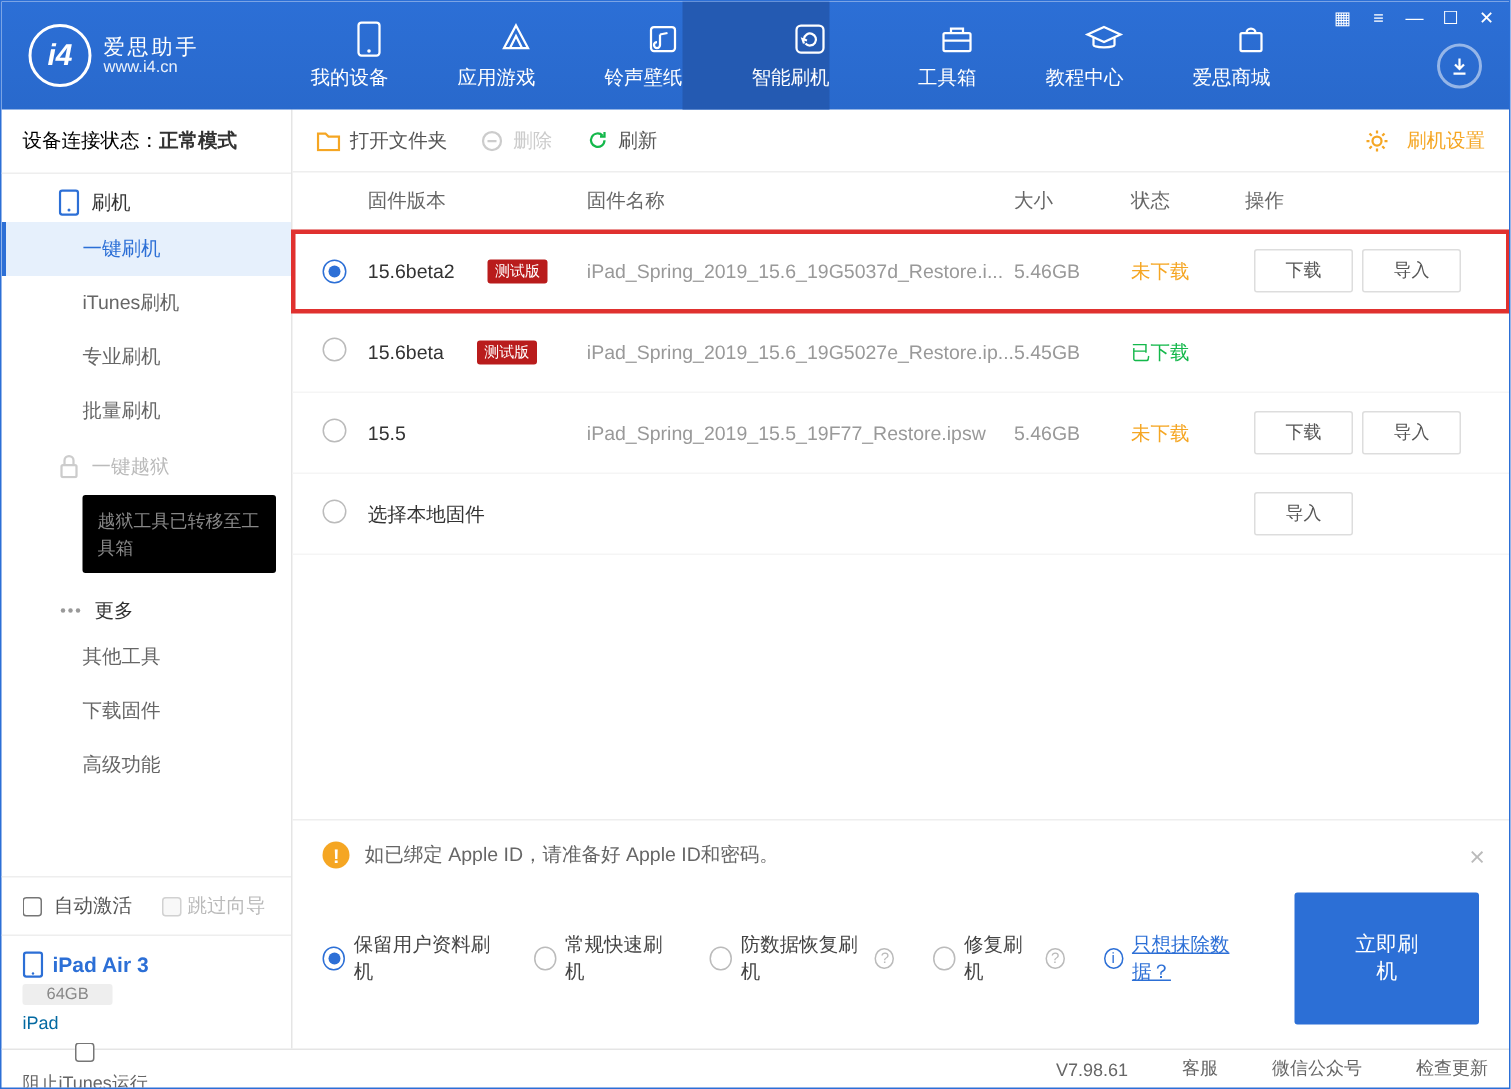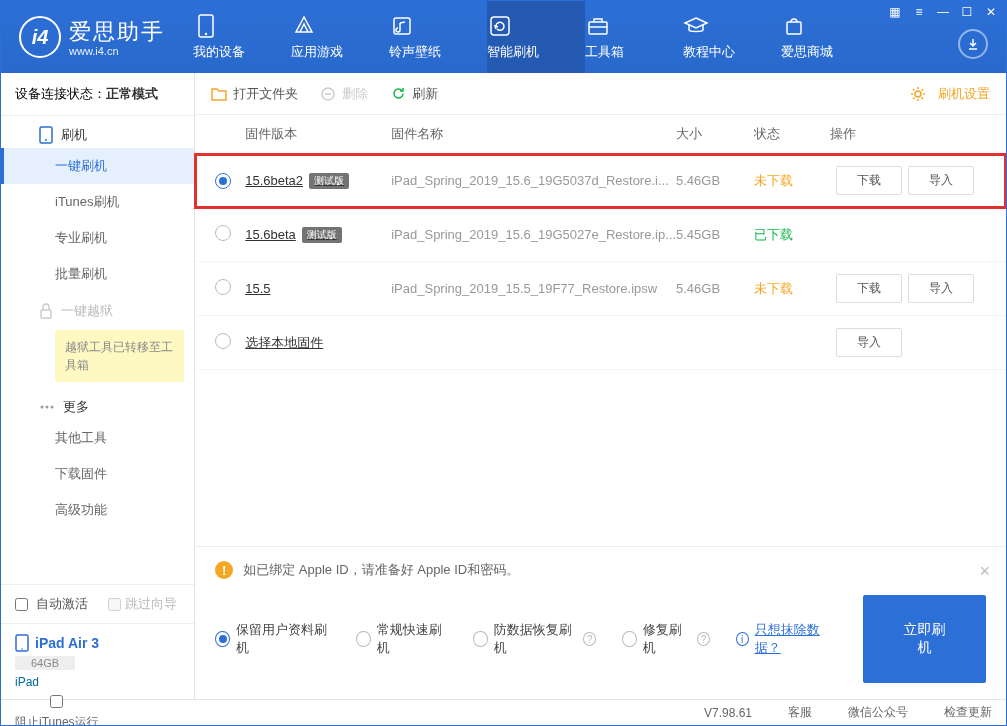--- a/index.html
+++ b/index.html
@@ -1,44 +1,44 @@
 <!DOCTYPE html>
 <html><head>
   <meta charset="utf-8">
   <style>
     * { margin: 0; padding: 0; box-sizing: border-box; font-family: "Microsoft YaHei", Arial, sans-serif; }
     body { width: 1007px; height: 726px; background: #fff; border: 1px solid #2c6fd6; overflow: hidden; }
     
     .header { background: linear-gradient(#2c6fd6, #2969cc); height: 72px; display: flex; align-items: center; position: relative; }
     .logo { display: flex; align-items: center; padding: 0 18px; color: #fff; }
     .logo-icon { width: 42px; height: 42px; border: 2px solid #fff; border-radius: 50%; display: flex; align-items: center; justify-content: center; font-size: 20px; font-weight: bold; font-style: italic; margin-right: 8px; }
-    .logo-text { font-size: 22px; font-weight: 500; letter-spacing: 2px; }
+    .logo-text { font-size: 14px; font-weight: 500; letter-spacing: 2px; }
     .logo-sub { font-size: 11px; opacity: 0.9; margin-top: -2px; }
     
     .nav { display: flex; height: 100%; margin-left: 10px; }
-    .nav-item { width: 98px; display: flex; flex-direction: column; align-items: flex-start; justify-content: center; color: #fff; cursor: pointer; font-size: 13px; }
+    .nav-item { width: 98px; display: flex; flex-direction: column; align-items: flex-end; justify-content: center; color: #fff; cursor: pointer; font-size: 13px; }
     .nav-item.active { background: #245ab2; }
     .nav-icon { width: 26px; height: 26px; margin-bottom: 4px; display: flex; align-items: center; justify-content: center; }
     
     .win-controls { position: absolute; right: 6px; top: 4px; display: flex; gap: 6px; }
     .win-ctrl { width: 18px; height: 14px; color: #fff; font-size: 12px; cursor: pointer; display:flex; align-items:center; justify-content:center;}
     .dl-circle { position: absolute; right: 18px; top: 28px; width: 30px; height: 30px; border: 2px solid rgba(255,255,255,0.5); border-radius: 50%; display: flex; align-items: center; justify-content: center; color: #fff; cursor: pointer; }
     
     .content { display: flex; height: calc(100% - 72px - 26px); }
     
     .sidebar { width: 195px; border-right: 1px solid #e5e5e5; display: flex; flex-direction: column; }
     .sidebar-top { padding: 12px 14px; border-bottom: 1px solid #eee; font-size: 13px; }
     .sidebar-top b { color: #333; }
     
     .side-nav { flex: 1; overflow: auto; }
     .side-subitem { padding: 9px 0 9px 54px; font-size: 13px; color: #666; cursor: pointer; }
     .side-subitem.active { background: #e6f0fc; color: #2c6fd6; border-left: 3px solid #2c6fd6; padding-left: 51px; }
     .side-sect-icon { display: flex; align-items: center; gap: 8px; padding: 10px 0 4px 38px; color: #333; font-size: 13px; }
     .lock-item { color: #bbb; }
-    .side-note { background: #fef9c3; color: #888; font-size: 12px; padding: 8px 10px; margin: 6px 10px 6px 54px; border-radius: 2px; line-height: 1.5; }
+    .side-note { background: #000000; color: #888; font-size: 12px; padding: 8px 10px; margin: 6px 10px 6px 54px; border-radius: 2px; line-height: 1.5; }
     
     .sidebar-bottom { border-top: 1px solid #eee; }
     .chk-row { padding: 10px 14px; display: flex; align-items: center; gap: 8px; font-size: 13px; color: #555; }
     .skip-guide { color: #bbb; margin-left: 12px; display: flex; align-items: center; gap: 4px;}
     .device-box { border-top: 1px solid #eee; padding: 10px 14px; }
     .device-name { color: #2c6fd6; font-size: 14px; font-weight: 600; display: flex; align-items: center; gap: 6px; }
     .device-badge { background: #eee; color: #888; font-size: 11px; padding: 1px 16px; border-radius: 2px; display: inline-block; margin-top: 4px; }
     .device-type { font-size: 12px; color: #0369a1; margin-top: 4px; }
     
     .main { flex: 1; display: flex; flex-direction: column; position: relative; }
@@ -55,22 +55,22 @@
     .col-name { flex: 1; }
     .col-size { width: 78px; text-align: left; }
     .col-status { width: 76px; }
     .col-action { width: 156px; }
     
     .table-row { display: flex; align-items: center; padding: 14px 20px; font-size: 13px; border-bottom: 1px solid #f5f5f5; height: 54px; }
     .table-row.highlighted { outline: 3px solid #e0312f; outline-offset: -2px; }
     .radio { width: 16px; height: 16px; border: 1.5px solid #bbb; border-radius: 50%; display: inline-flex; align-items: center; justify-content: center; }
     .radio.checked { border-color: #2c6fd6; }
     .radio.checked::after { content: ""; width: 8px; height: 8px; background: #2c6fd6; border-radius: 50%; }
-    .fw-ver { color: #333; display: flex; align-items: flex-start; gap: 6px; text-decoration: underline; }
-    .beta-tag { background: #737373; color: #fff; font-size: 10px; padding: 1px 5px; border-radius: 2px; }
+    .fw-ver { color: #333; display: flex; align-items: flex-start; gap: 22px; }
+    .beta-tag { background: #b91c1c; color: #fff; font-size: 10px; padding: 1px 5px; border-radius: 2px; }
     .fw-name { color: #999; white-space: nowrap; overflow: hidden; text-overflow: ellipsis; }
     .fw-size { color: #999; }
     .status-not { color: #f5a623; }
     .status-ok { color: #14b84b; }
     .btn { border: 1px solid #ddd; background: #fff; padding: 5px 20px; font-size: 12px; color: #555; cursor: pointer; border-radius: 2px; margin-left: 6px; }
     
     .bottom-panel { border-top: 1px solid #eee; padding: 14px 20px 16px; position: relative; }
     .alert-row { display: flex; align-items: center; gap: 10px; font-size: 13px; color: #666; margin-bottom: 16px; }
     .alert-icon { width: 18px; height: 18px; background: #f5a623; border-radius: 50%; color: #fff; display: flex; align-items: center; justify-content: center; font-weight: bold; font-size: 13px; }
     .close-alert { position: absolute; right: 16px; top: 14px; color: #bbb; font-size: 18px; cursor: pointer; }

